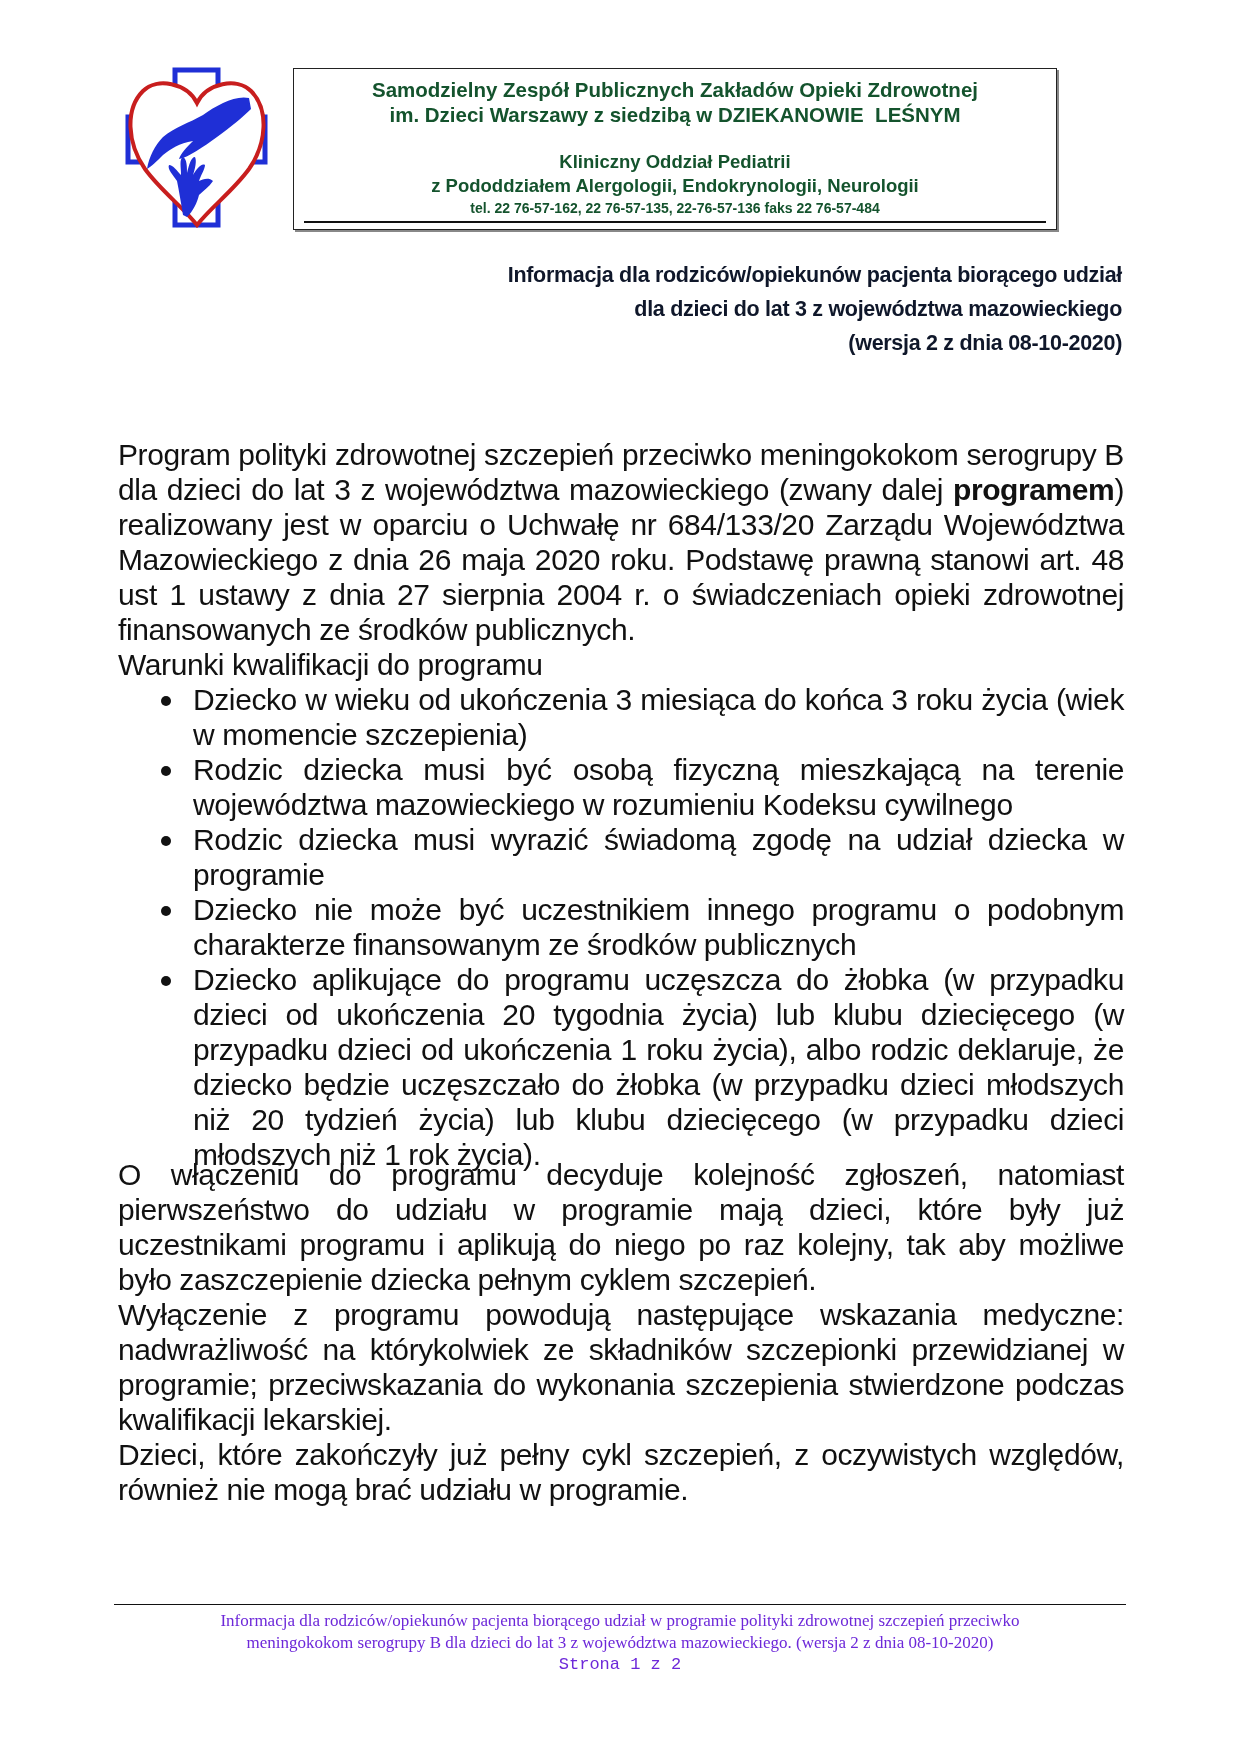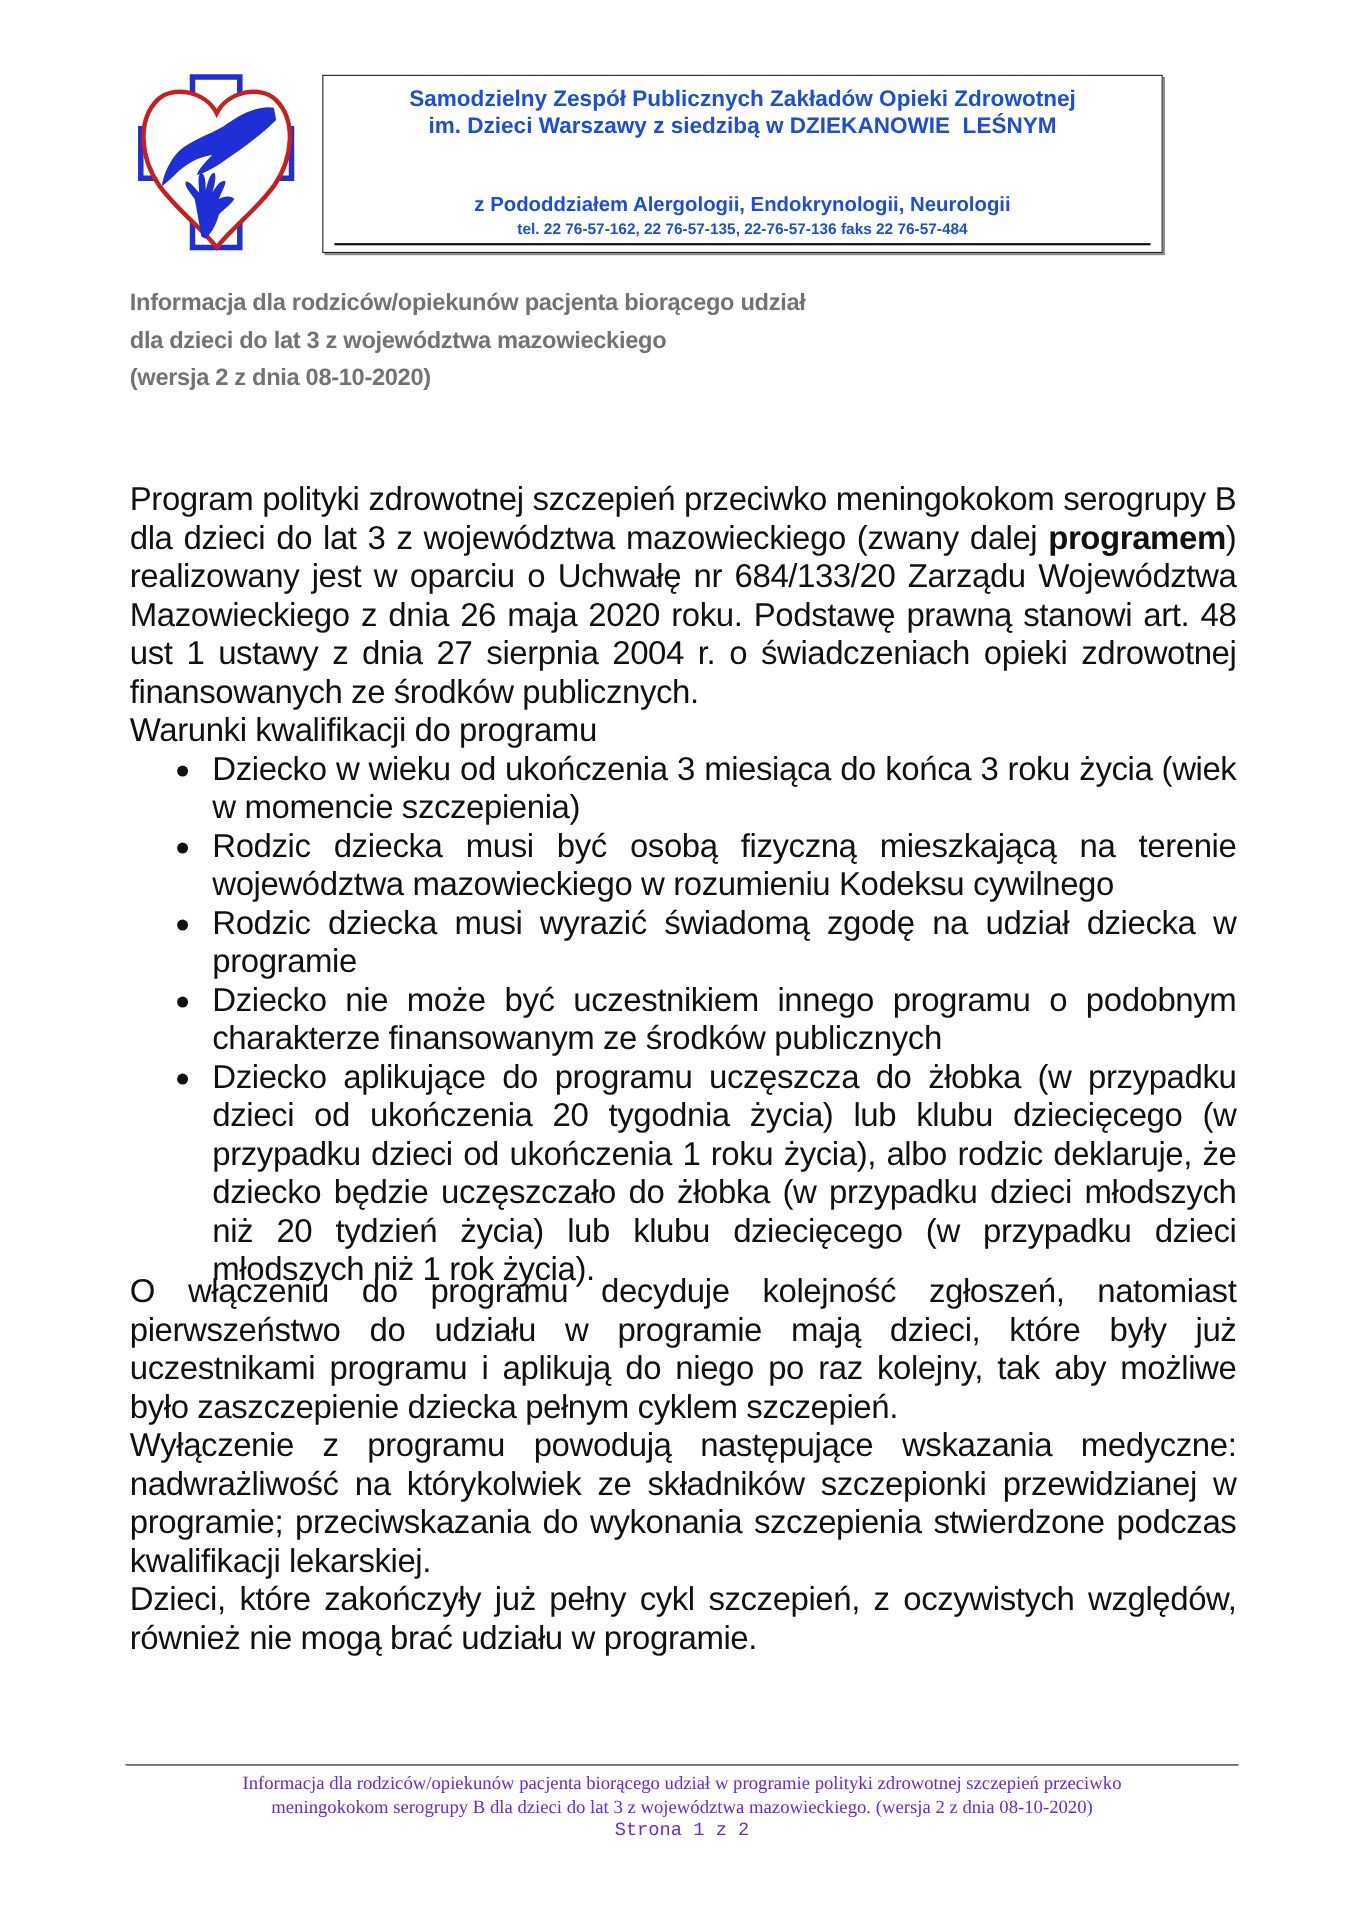--- a/index.html
+++ b/index.html
@@ -6,37 +6,37 @@
     body { width: 1240px; height: 1754px; position: relative; overflow: hidden; color: #111; }
     .page { position: absolute; left: 0; top: 0; width: 1240px; height: 1754px; }
 
     
     .logo { position: absolute; left: 117px; top: 65px; width: 160px; height: 165px; }
 
     
     .hdr-box {
       position: absolute; left: 293px; top: 68px; width: 762px; height: 160px;
       border: 1.5px solid #222; box-shadow: 2px 2px 0 #888;
-      font-family: "Liberation Sans", sans-serif; font-weight: bold; color: #1d4ed8;
+      font-family: "Liberation Sans", sans-serif; font-weight: bold; color: #14532d;
       text-align: center;
     }
     .hdr-box .l1 { position: absolute; left: 0; right: 0; top: 9px; font-size: 20.5px; line-height: 24px; }
     .hdr-box .l2 { position: absolute; left: 0; right: 0; top: 34px; font-size: 20.5px; line-height: 24px; }
     .hdr-box .l3 { position: absolute; left: 0; right: 0; top: 62px; font-size: 14px; line-height: 18px; }
     .hdr-box .l3 .gap { display: inline-block; width: 16px; }
     .hdr-box .l4 { position: absolute; left: 0; right: 0; top: 82px; font-size: 18.5px; line-height: 22px; }
     .hdr-box .l5 { position: absolute; left: 0; right: 0; top: 106px; font-size: 18.5px; line-height: 22px; }
     .hdr-box .l6 { position: absolute; left: 0; right: 0; top: 130px; font-size: 14px; line-height: 18px; }
     .hdr-box .rule { position: absolute; left: 10px; right: 10px; top: 152px; height: 0; border-top: 2px solid #111; }
 
     
     .title {
       position: absolute; left: 118px; width: 1004px; top: 258px;
       font-family: "Liberation Sans", sans-serif; font-weight: bold; font-size: 21.5px;
-      line-height: 34px; text-align: left; color: #737373; letter-spacing: -0.3px;
+      line-height: 34px; text-align: right; color: #0f172a; letter-spacing: -0.3px;
     }
     .title div { white-space: nowrap; }
 
     
     .body {
       position: absolute; left: 118px; width: 1006px;
       font-family: "Liberation Sans", sans-serif; font-size: 30px; line-height: 35px;
       color: #111; letter-spacing: -0.4px;
     }
     .para { text-align: justify; text-align-last: left; }
@@ -71,20 +71,21 @@
     <path d="M80 38 C 70 18, 40 12, 26 26 C 8 44, 10 78, 28 104 C 44 126, 66 142, 80 160 C 94 142, 116 126, 132 104 C 150 78, 152 44, 134 26 C 120 12, 90 18, 80 38 Z" fill="#ffffff" stroke="#c81e1e" stroke-width="4"></path>
 
     <path d="M132 33 C 118 30, 100 40, 86 50 C 72 58, 58 62, 46 72 C 38 80, 32 92, 30 104 C 34 102, 40 96, 46 90 C 54 84, 62 78, 76 76 C 70 82, 64 88, 62 94 C 72 92, 86 82, 100 72 C 114 62, 126 52, 134 44 Z" fill="#1f2fd6"></path>
 
     <path d="M66 150 C 64 138, 62 126, 60 116 C 56 110, 50 104, 52 100 C 56 100, 60 106, 64 110 C 64 102, 62 94, 66 92 C 70 94, 70 102, 70 108 C 72 100, 74 92, 78 92 C 80 96, 78 104, 76 110 C 80 104, 84 98, 88 100 C 88 104, 84 110, 82 116 C 86 114, 92 112, 96 116 C 92 122, 86 126, 82 130 C 80 138, 76 146, 70 152 Z" fill="#1f2fd6"></path>
   </svg>
 
   <div class="hdr-box">
     <div class="l1">Samodzielny Zespół Publicznych Zakładów Opieki Zdrowotnej</div>
     <div class="l2" style="white-space: pre;">im. Dzieci Warszawy z siedzibą w DZIEKANOWIE  LEŚNYM</div>
+    <div class="l4">Kliniczny Oddział Pediatrii</div>
     <div class="l5">z Pododdziałem Alergologii, Endokrynologii, Neurologii</div>
     <div class="l6">tel. 22 76-57-162, 22 76-57-135, 22-76-57-136 faks 22 76-57-484</div>
     <div class="rule"></div>
   </div>
 
   <div class="title">
     <div>Informacja dla rodziców/opiekunów pacjenta biorącego udział</div>
     <div>dla dzieci do lat 3 z województwa mazowieckiego</div>
     <div>(wersja 2 z dnia 08-10-2020)</div>
   </div>

